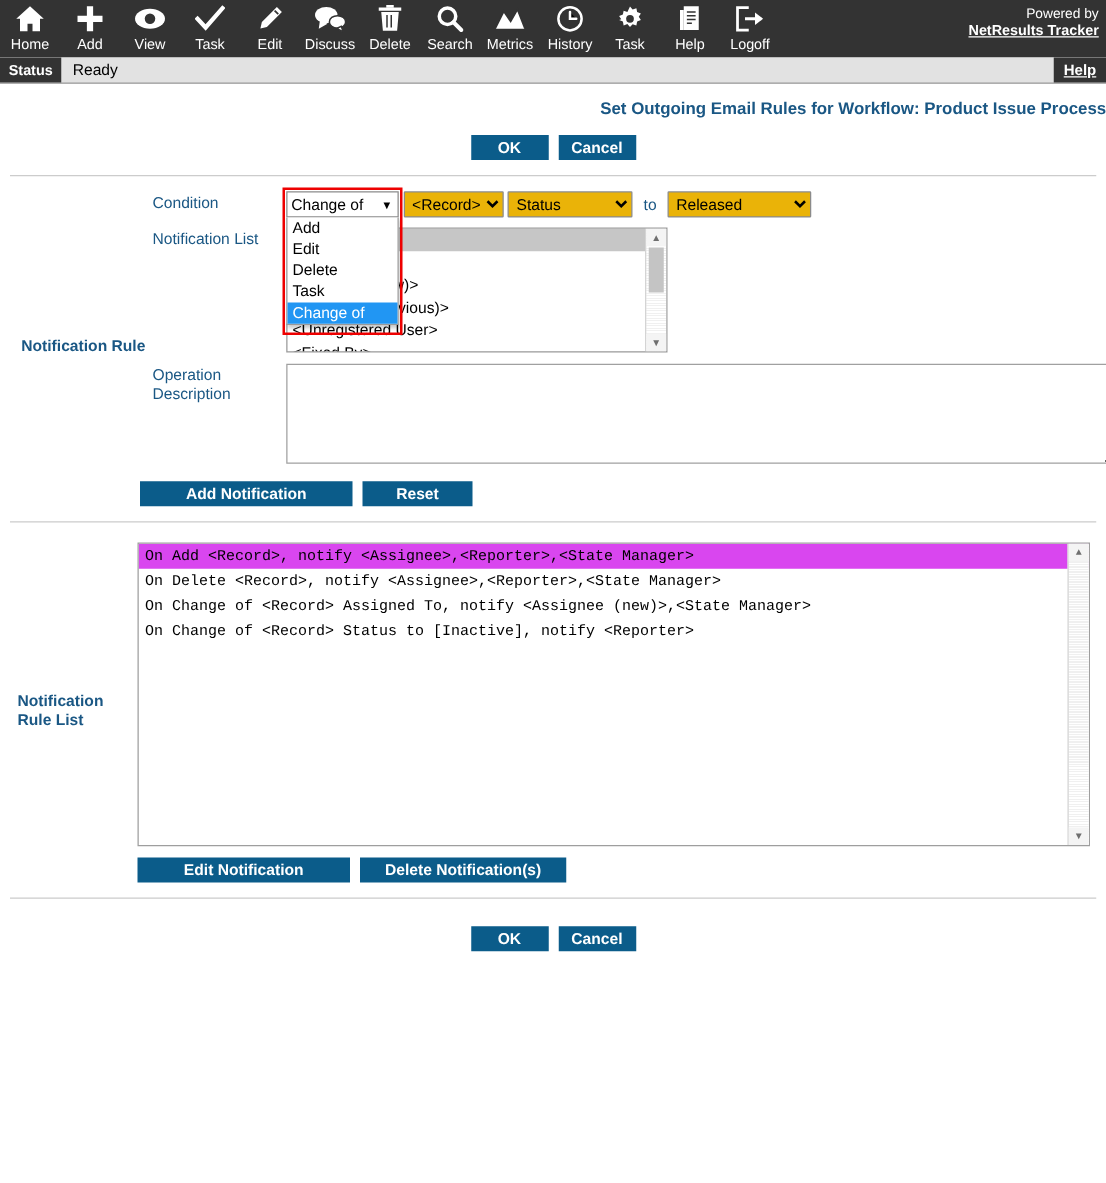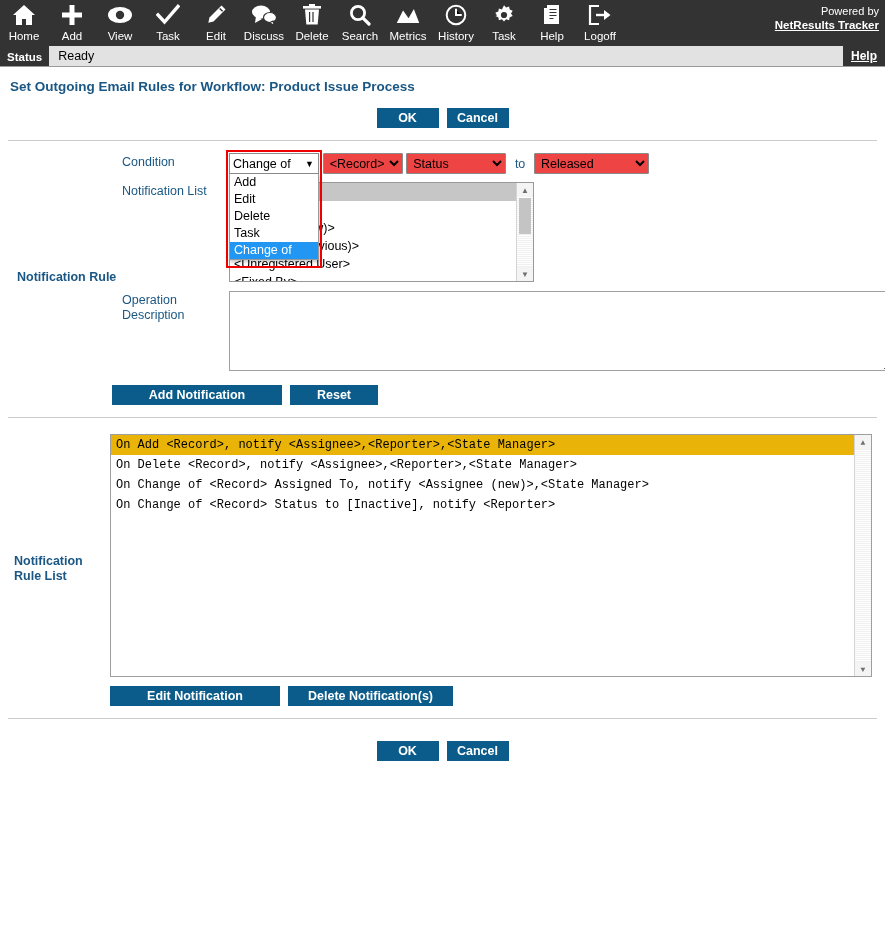--- a/index.html
+++ b/index.html
@@ -114,20 +114,21 @@
     font-weight: bold;
     text-decoration: underline;
   }
 
   
   .page-title {
     font-size: 13.5px;
     font-weight: bold;
     color: #1a5784;
     padding: 12px 0 0 10px;
+    text-align: right;
   }
   .btnrow {
     display: flex;
     justify-content: center;
     gap: 8px;
     margin-top: 14px;
   }
   .btn {
     background: #0b5c8a;
     color: #ffffff;
@@ -180,21 +181,21 @@
     padding-top: 2px;
     box-sizing: border-box;
   }
   .field-area { flex: 1; }
 
   
   select.sel {
     font-family: "Liberation Sans", sans-serif;
     font-size: 12.5px;
     color: #000000;
-    background: #ef4444;
+    background: #eab308;
     border: 1px solid #8b8b8b;
     border-radius: 1px;
     height: 21px;
     padding: 1px 2px;
     box-sizing: border-box;
     vertical-align: middle;
   }
   .sel-record { width: 80px; }
   .sel-field { width: 100px; }
   .sel-value { width: 115px; }
@@ -382,21 +383,21 @@
     font-family: "Liberation Mono", monospace;
     font-size: 12px;
     color: #000000;
   }
   .rl-item {
     padding: 2px 5px;
     line-height: 16px;
     white-space: nowrap;
     cursor: pointer;
   }
-  .rl-item.sel { background: #eab308; }
+  .rl-item.sel { background: #d946ef; }
   .rl-scroll {
     position: absolute;
     right: 0;
     top: 0;
     width: 17px;
     height: 100%;
     background:
       repeating-linear-gradient(0deg, #f0f0f0 0 1px, #ffffff 1px 2px),
       repeating-linear-gradient(90deg, #f0f0f0 0 1px, #ffffff 1px 2px);
     background-color: #fafafa;

